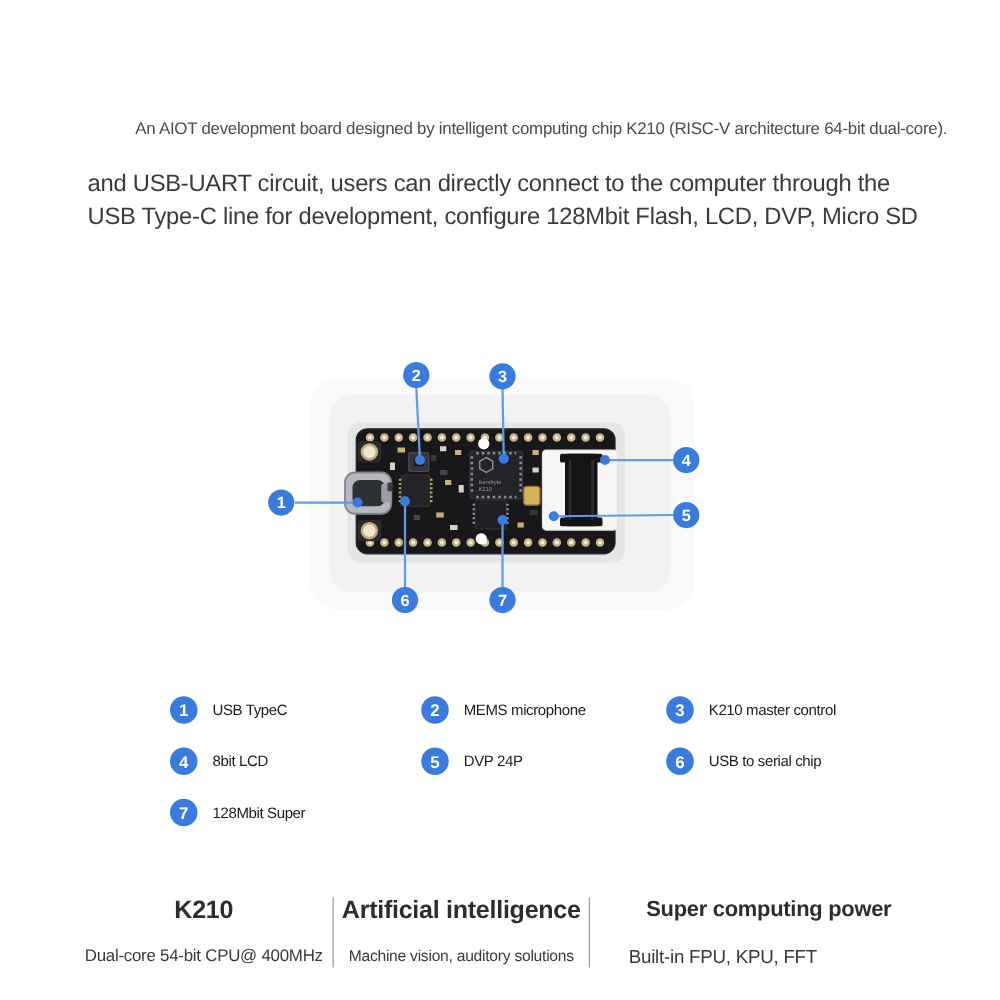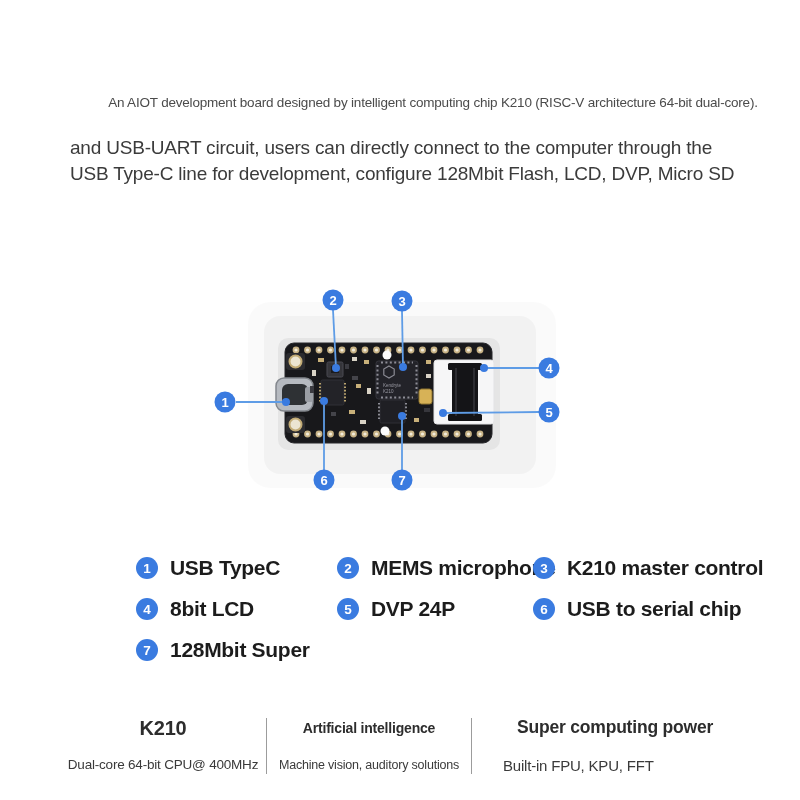--- a/index.html
+++ b/index.html
@@ -47,42 +47,42 @@
     width: 22px; height: 22px;
     border-radius: 50%;
     background: #3a7be0;
     color: #ffffff;
     font-size: 13.5px; font-weight: 600;
     display: inline-flex; align-items: center; justify-content: center;
     flex: 0 0 22px;
   }
   .legend-label {
     margin-left: 12px;
-    font-size: 21px; font-weight: 700;
+    font-size: 12px; font-weight: 400;
     letter-spacing: -0.3px;
     color: #1c1c1c;
   }
   .footer { position: absolute; top: 0; left: 0; }
   .f-divider {
     position: absolute;
     top: 702px; width: 1px; height: 56px;
     background: #9c9c9c;
   }
   .f-col { position: absolute; top: 700px; }
   .f-title {
     color: #2d2d2d; font-weight: 600; letter-spacing: -0.2px;
   }
   .f-sub {
     color: #3a3a3a; font-weight: 500; letter-spacing: -0.2px;
   }
   .col-1 { left: 60px; width: 206px; text-align: center; }
   .col-1 .f-title { font-size: 20px; line-height: 24px; }
   .col-1 .f-sub { font-size: 13.5px; margin-top: 17px; }
   .col-2 { left: 267px; width: 204px; text-align: center; top: 702px; }
-  .col-2 .f-title { font-size: 14px; line-height: 20px; }
+  .col-2 .f-title { font-size: 20px; line-height: 20px; }
   .col-2 .f-sub { font-size: 12.5px; margin-top: 20px; }
   .col-3 { left: 471px; width: 329px; text-align: left; }
   .col-3 .f-title { font-size: 17.5px; line-height: 22px; margin-left: 46px; }
   .col-3 .f-sub { font-size: 15px; margin-top: 19px; margin-left: 32px; }
 </style>
 </head>
 <body>
 
 <div class="page">
 
@@ -335,21 +335,21 @@
       <span class="legend-label">128Mbit Super</span>
     </div>
   </div>
 
   <div class="footer">
     <div class="f-divider" style="left:266px;"></div>
     <div class="f-divider" style="left:471px;"></div>
 
     <div class="f-col col-1">
       <div class="f-title">K210</div>
-      <div class="f-sub">Dual-core 64-bit CPU@ 400MHz</div>
+      <div class="f-sub">Dual-core 54-bit CPU@ 400MHz</div>
     </div>
     <div class="f-col col-2">
       <div class="f-title">Artificial intelligence</div>
       <div class="f-sub">Machine vision, auditory solutions</div>
     </div>
     <div class="f-col col-3">
       <div class="f-title">Super computing power</div>
       <div class="f-sub">Built-in FPU, KPU, FFT</div>
     </div>
   </div>

